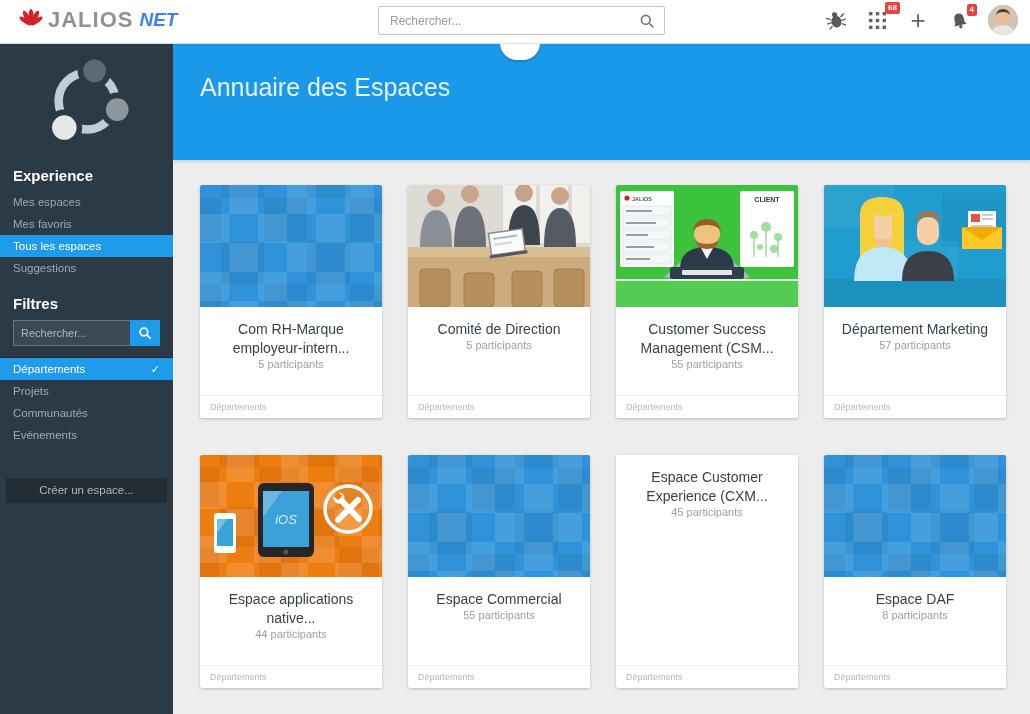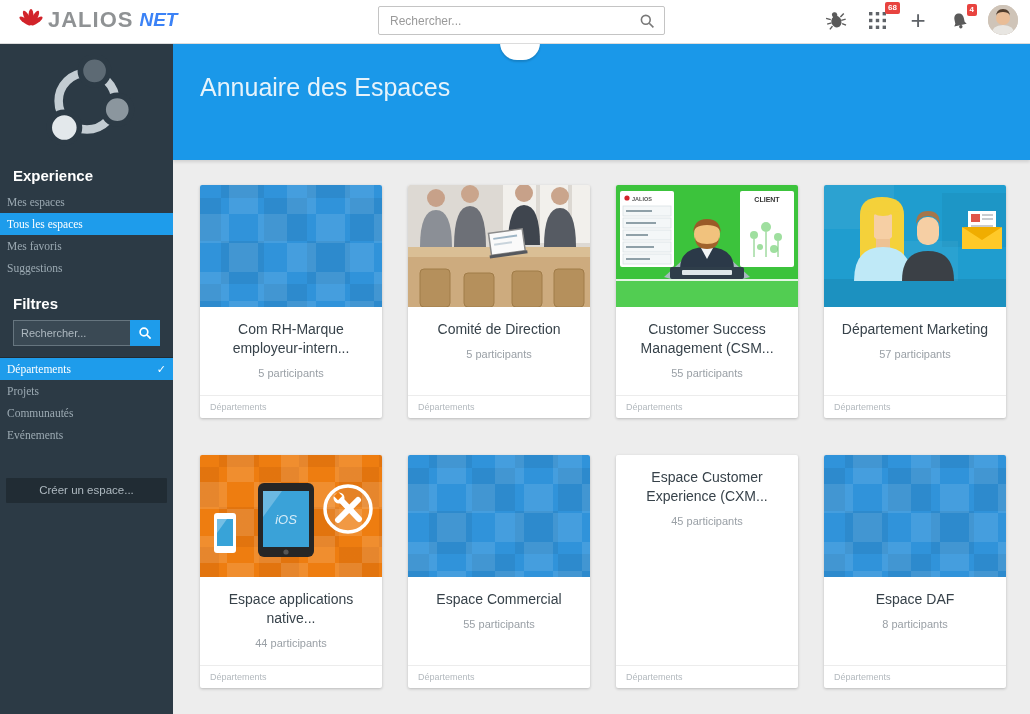--- a/index.html
+++ b/index.html
@@ -18,41 +18,41 @@
   .badge{position:absolute;background:#e8433f;color:#fff;font-size:8px;font-weight:bold;padding:1px 3px;border-radius:2px;line-height:1.2;}
   .badge.apps{top:-6px;right:-11px;}
   .badge.notif{top:-4px;right:-6px;}
   .plus-glyph{font-size:26px;color:#5f6368;font-weight:300;line-height:1;}
   .avatar{width:30px;height:30px;border-radius:50%;overflow:hidden;cursor:pointer;background:#cfc4b8;}
 
   
   .sidebar{position:absolute;left:0;top:43px;width:173px;bottom:0;background:#2c3a45;z-index:20;}
   .side-logo{width:104px;height:96px;margin:12px auto 0;}
   .side-heading{color:#fff;font-size:15px;font-weight:bold;padding:0 13px;margin-top:16px;margin-bottom:7px;}
-  .snav{height:22px;line-height:22px;padding:0 7px;font-size:11.5px;color:#9caab3;cursor:pointer;display:flex;justify-content:space-between;align-items:center;font-family:Liberation Serif, serif;}
+  .snav{height:22px;line-height:22px;padding:0 13px;font-size:11.5px;color:#9caab3;cursor:pointer;display:flex;justify-content:space-between;align-items:center;}
   .snav.selected{background:#1e9ceb;color:#fff;}
   .snav .check{color:#fff;font-size:11px;}
   .filter-search{display:flex;margin:8px 13px 0;height:26px;}
   .filter-search input{flex:1;min-width:0;background:#3a4954;border:1px solid #66757f;border-right:none;color:#d3dce1;font-size:11px;padding:0 7px;outline:none;font-family:"Liberation Sans",sans-serif;box-sizing:border-box;}
   .filter-search input::placeholder{color:#aeb9c0;}
   .filter-search button{width:30px;background:#1e9ceb;border:none;display:flex;align-items:center;justify-content:center;cursor:pointer;}
   .filter-divider{border-top:1px solid rgba(0,0,0,0.25);margin-top:11px;}
   .create-btn{margin:32px 6px 0;height:25px;line-height:25px;text-align:center;background:#212c34;color:#aeb9c0;font-size:11.5px;cursor:pointer;border-radius:1px;}
 
   
   .banner{position:absolute;left:173px;top:43px;right:0;height:117px;background:#1a98e9;box-shadow:0 2px 3px rgba(0,0,0,0.12);z-index:10;}
   .banner-title{position:absolute;left:27px;top:30px;font-size:25px;font-weight:400;color:#e6f3fb;}
   .notch{position:absolute;left:327px;top:0;width:40px;height:17px;background:#fff;border-radius:0 0 20px 20px;box-shadow:0 2px 2px rgba(0,0,0,0.15);}
   .cards{position:absolute;left:173px;top:160px;right:0;bottom:0;padding:25px 22px 0 27px;display:grid;grid-template-columns:repeat(4,182px);grid-template-rows:233px 233px;column-gap:26px;row-gap:37px;box-sizing:border-box;}
   .card{width:182px;height:233px;background:#fff;border-radius:2px;box-shadow:0 1px 3px rgba(0,0,0,0.22);display:flex;flex-direction:column;cursor:pointer;overflow:hidden;}
   .media{height:122px;flex:none;position:relative;overflow:hidden;}
   .media svg{display:block;width:100%;height:100%;}
   .card-body{flex:1;display:flex;flex-direction:column;align-items:center;padding:13px 10px 0;text-align:center;}
   .card-title{font-size:14px;color:#37424a;line-height:1.35;}
-  .card-sub{font-size:11px;color:#9aa0a6;margin-top:9px;}
+  .card-sub{font-size:11px;color:#9aa0a6;margin-top:0;}
   .card-footer{flex:none;height:22px;border-top:1px solid #ececec;display:flex;align-items:center;padding:0 10px;font-size:9px;color:#b3b9be;}
 
   
   .mosaic-blue{background-color:#3093da;
     background-image:
       conic-gradient(rgba(255,255,255,0.10) 25%, transparent 0 50%, rgba(255,255,255,0.10) 0 75%, transparent 0),
       conic-gradient(rgba(0,0,0,0.06) 25%, transparent 0 50%, rgba(0,0,0,0.06) 0 75%, transparent 0);
     background-size:58px 58px, 86px 86px;
     background-position:0 0, 21px 13px;}
   .mosaic-orange{background-color:#ee7d10;
@@ -151,25 +151,25 @@
         <circle cx="63" cy="16" r="15" fill="#5d6a74" stroke="#2c3a45" stroke-width="6"></circle>
         <circle cx="87" cy="57" r="15" fill="#8b969e" stroke="#2c3a45" stroke-width="6"></circle>
         <circle cx="31" cy="76" r="16" fill="#e3e8eb" stroke="#2c3a45" stroke-width="6"></circle>
       </svg>
     </div>
 
     <div class="side-heading">Experience</div>
     <div class="snav">
         <span>Mes espaces</span>
       </div>
+    <div class="snav">
+        <span>Mes favoris</span>
+      </div>
     <div class="snav selected">
         <span>Tous les espaces</span>
-      </div>
-    <div class="snav">
-        <span>Mes favoris</span>
       </div>
     <div class="snav">
         <span>Suggestions</span>
       </div>
 
     <div class="side-heading">Filtres</div>
     <div class="filter-search">
       <input type="text" placeholder="Rechercher..." style="">
       <button>
         <svg width="14" height="14" viewBox="0 0 20 20" fill="none" stroke="#ffffff" stroke-width="2.4">

